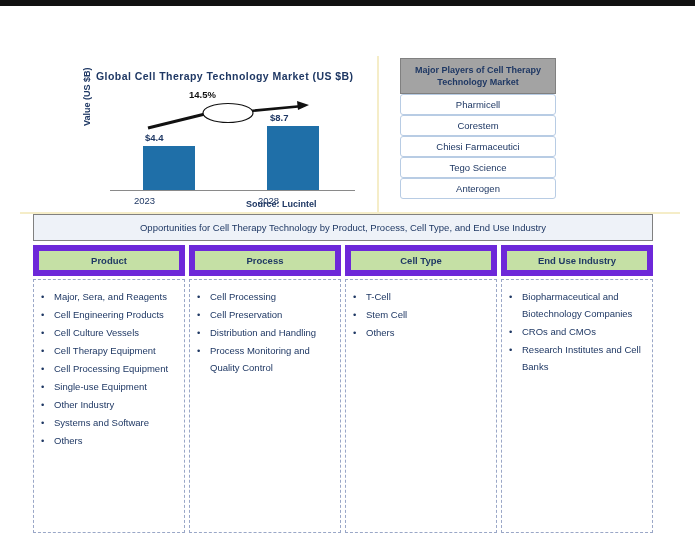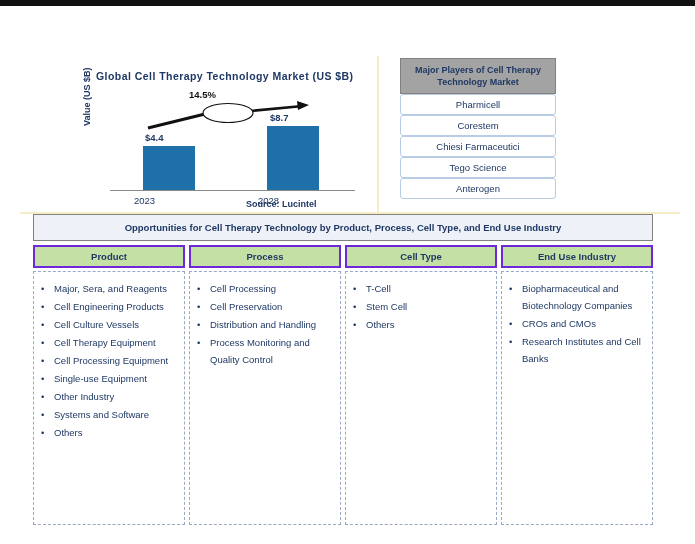--- a/index.html
+++ b/index.html
@@ -72,27 +72,27 @@
     width:156px;box-sizing:border-box;
     border:1px solid #b8cce4;border-radius:3px;background:#ffffff;
     font-size:9.5px;color:#1f3864;text-align:center;
     padding:4px 2px;
   }
 
   
   .table-wrap{position:absolute;left:33px;top:214px;width:620px;}
   .tbl-title{
     border:1.2px solid #808080;background:#eef2f8;
-    font-size:9.5px;font-weight:bold;color:#1f3864;
+    font-size:9.5px;font-weight:normal;color:#1f3864;
     text-align:center;padding:7px 4px;box-sizing:border-box;width:620px;
   }
   .cols{display:flex;width:620px;gap:4px;margin-top:4px;}
   .col{flex:1 1 0;min-width:0;}
   .col-head{
-    background:#c5e0a5;border:2px solid #6d28d9;
+    background:#c5e0a5;border:6px solid #6d28d9;
     font-size:9.5px;font-weight:bold;color:#1f3864;
     text-align:center;padding:4px 2px;
   }
   .col-body{
     border:1px dashed #9aa7c7;border-top:none;
     margin-top:3px;border-top:1px dashed #9aa7c7;
     background:#ffffff;height:254px;box-sizing:border-box;
     padding:8px 4px 4px 4px;
   }
   ul.items{list-style:none;margin:0;padding:0;}

